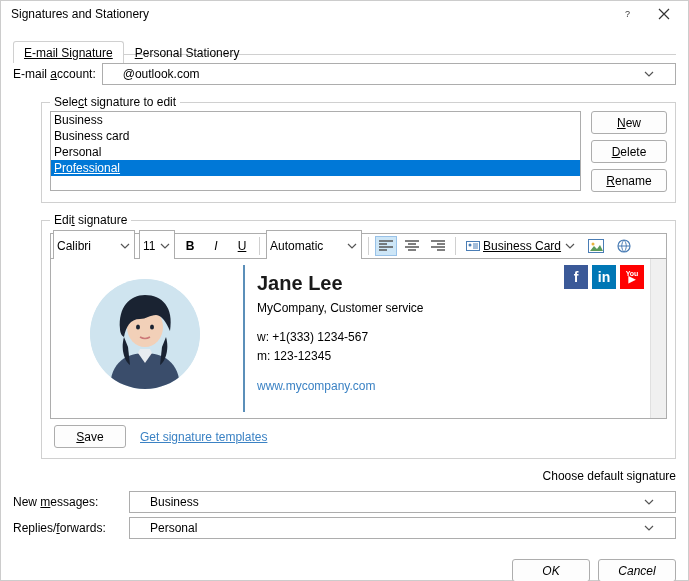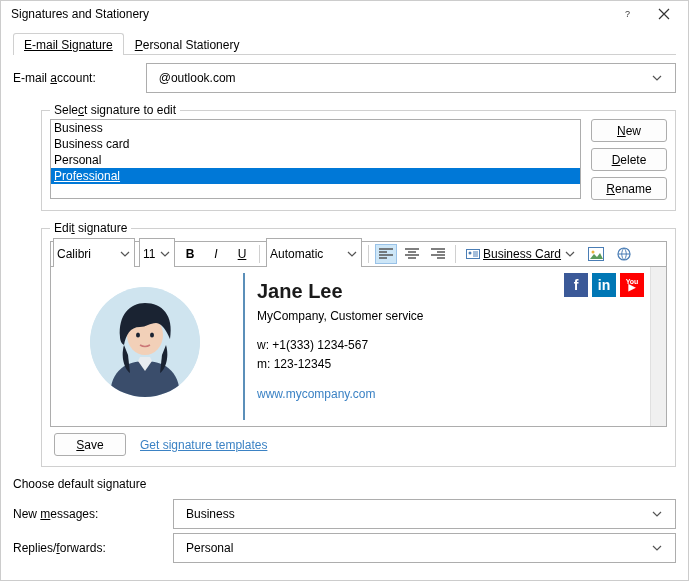--- a/index.html
+++ b/index.html
@@ -3,26 +3,26 @@
 <meta charset="utf-8">
 <style>
   * { box-sizing: border-box; font-family: "Segoe UI", Tahoma, sans-serif; font-size: 12px; }
   body { margin: 0; background: #fff; width: 689px; height: 581px; overflow: hidden; }
   .window { width: 689px; height: 581px; background: #fff; display: flex; flex-direction: column; border: 1px solid #ccc; }
   .titlebar { height: 32px; display: flex; align-items: center; padding: 0 6px 0 10px; }
   .titlebar .title { flex: 1; display:flex; align-items:center; gap:6px; }
   .titlebar .ctrl { width: 36px; height: 26px; display: flex; align-items: center; justify-content: center; color:#333; cursor:default; }
   .body { flex:1; padding: 4px 12px 10px 12px; display:flex; flex-direction:column; }
   .tabs { display:flex; border-bottom:1px solid #d0d0d0; height:24px; align-items:flex-end; }
-  .tab { padding:4px 10px 3px 10px; border:1px solid transparent; border-bottom:none; cursor:default; position:relative; top:1px; }
+  .tab { padding:4px 10px 3px 10px; border:1px solid transparent; border-bottom:none; cursor:default; position:relative; top:9px; }
   .tab.active { border-color:#d0d0d0; background:#fff; border-top-left-radius:3px; border-top-right-radius:3px; }
   .u { text-decoration: underline; }
   .row { display:flex; align-items:center; gap:6px; margin-top:8px; }
   .label-fixed { width:110px; }
-  .select { flex:1; height:30px; border:1px solid #adadad; background:#fff; display:flex; align-items:center; justify-content:space-between; padding:0 12px;margin-left:44px; }
+  .select { flex:1; height:22px; border:1px solid #adadad; background:#fff; display:flex; align-items:center; justify-content:space-between; padding:0 20px; }
   .select .val { overflow:hidden; text-overflow:ellipsis; white-space:nowrap; }
   .chev { width:12px; height:12px; }
   fieldset { border:1px solid #d0d0d0; margin:10px 0 0 0; padding:6px 8px 10px 8px; }
   legend { padding:0 4px; }
   .sig-area { display:flex; gap:10px; }
   .listbox { flex:1; height:80px; border:1px solid #adadad; background:#fff; overflow-y:scroll; }
   .listbox .item { padding:1px 3px; cursor:default; line-height:14px; }
   .listbox .item.selected { background:#0078d7; color:#fff;text-decoration:underline; }
   .btn-col { width:76px; display:flex; flex-direction:column; gap:6px; }
   .btn { height:23px; border:1px solid #adadad; background:#fdfdfd; display:flex; align-items:center; justify-content:center; cursor:default; padding:0 8px; border-radius:3px; }
@@ -233,21 +233,21 @@
 
       <div class="below-editor">
         <div class="btn" style="width:72px;">
             <span><span class="u">S</span><span>ave</span></span>
           </div>
         <a href="#" class="link" style="text-decoration:underline;">Get signature templates</a>
       </div>
     </fieldset>
 
     <fieldset style="border:none; padding:4px 0 0 0;">
-      <legend style="padding:0;">Choose default signature</legend>
+      <legend style="padding:0;text-align:right;">Choose default signature</legend>
       <div class="row" style="margin-top:4px;">
         <div class="label-fixed">
           <span>New </span><span class="u">m</span><span>essages:</span>
         </div>
         <div class="select">
           <span class="val">Business</span>
           <svg class="chev" viewBox="0 0 12 12">
               <path d="M2 4 L6 8 L10 4" stroke="#555" fill="none" stroke-width="1.2"></path>
             </svg>
         </div>

